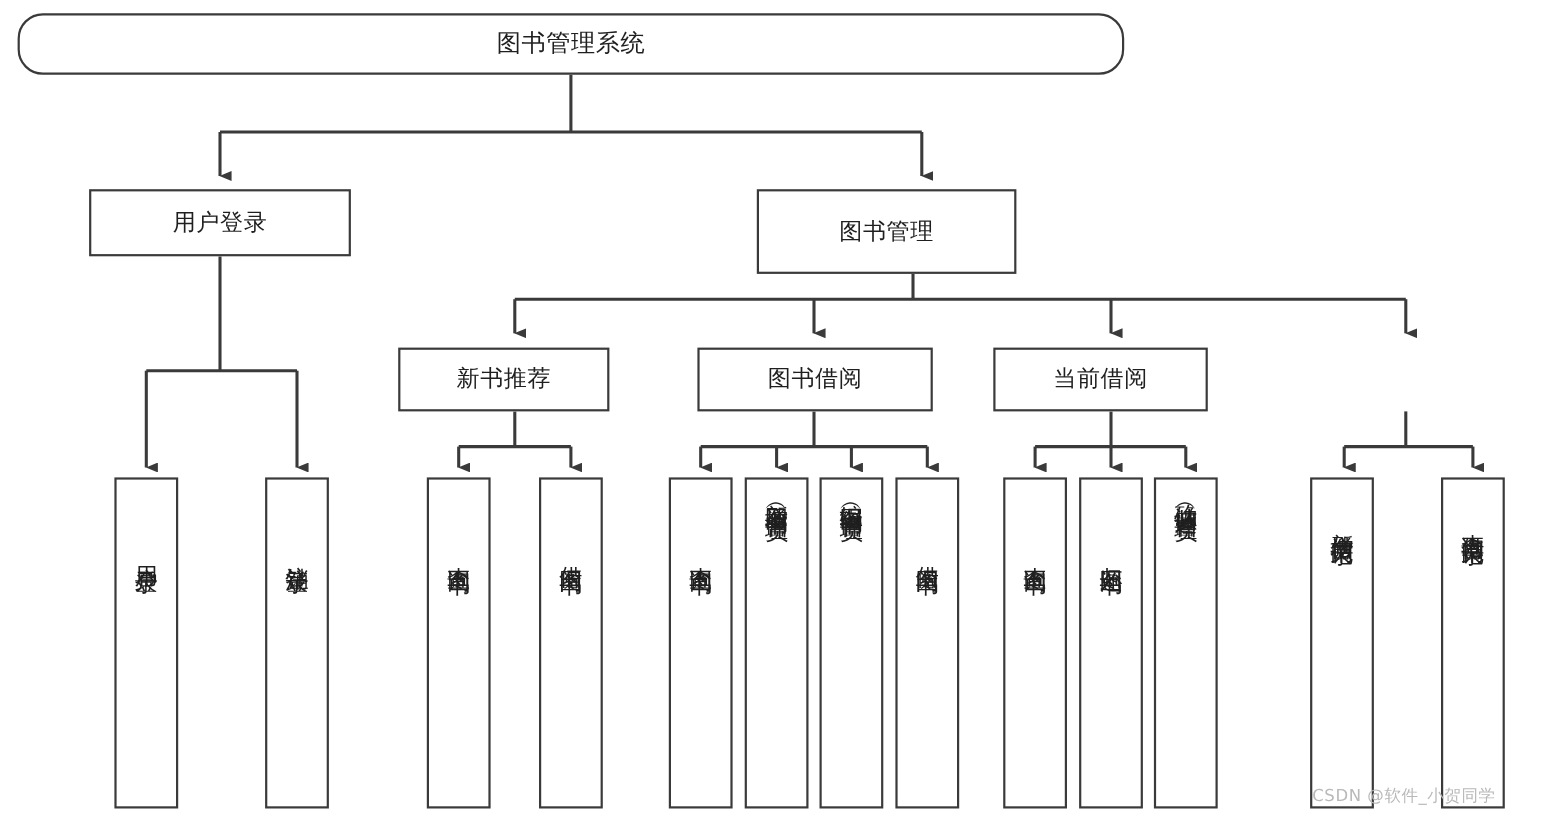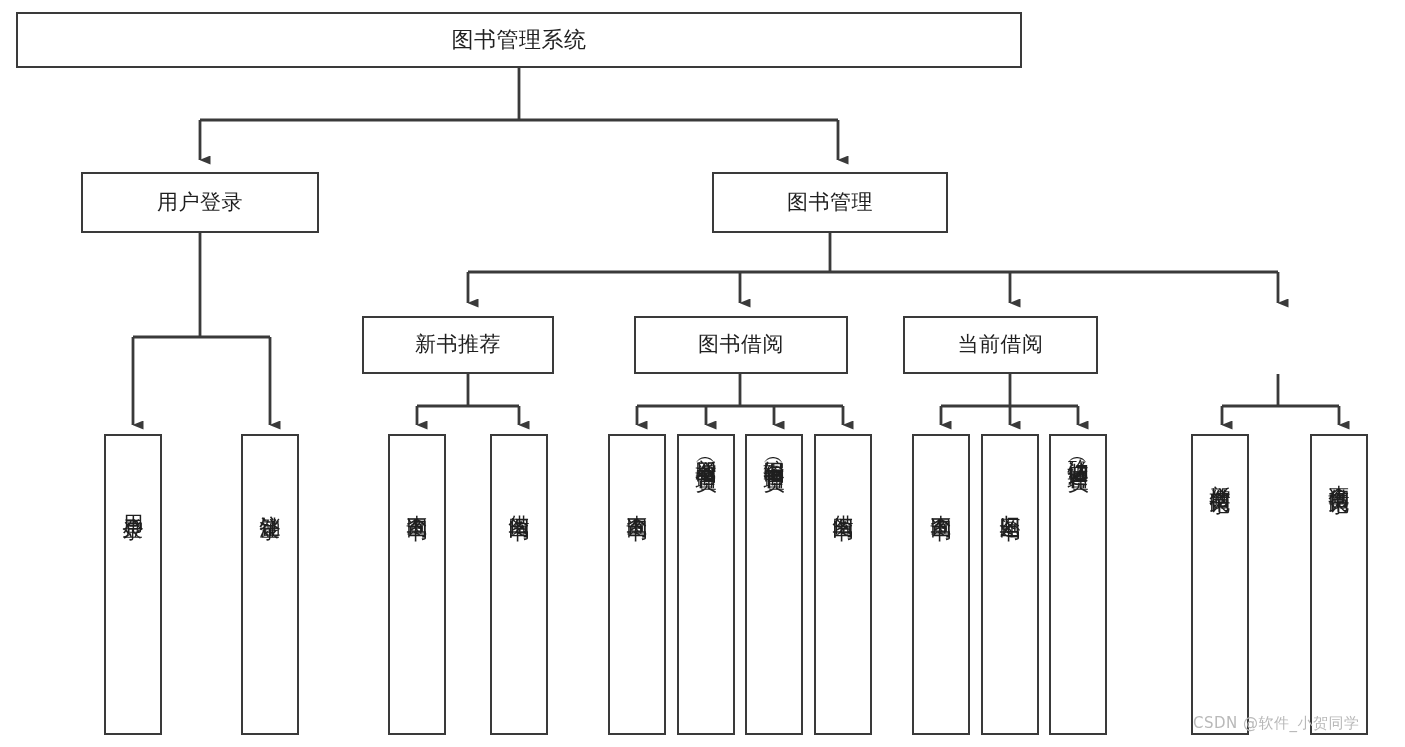--- a/index.html
+++ b/index.html
@@ -116,29 +116,29 @@
       <path d="M1010,406 L1010,425" marker-end="url(#arrow)"></path>
       <path d="M1078,406 L1078,425" marker-end="url(#arrow)"></path>
 
       <path d="M1278,374 L1278,406"></path>
       <path d="M1222,406 L1339,406"></path>
       <path d="M1222,406 L1222,425" marker-end="url(#arrow)"></path>
       <path d="M1339,406 L1339,425" marker-end="url(#arrow)"></path>
     </g>
   </svg>
 
-  <div class="box horizontal" id="root-box" style="left:16px; top:12px; width:1006px; height:56px;">
+  <div class="box horizontal" id="root-box" style="left:16px; top:12px; width:1006px; height:56px;border-radius:23px;">
     <span class="label">图书管理系统</span>
   </div>
 
   <div class="box horizontal" style="left:81px; top:172px; width:238px; height:61px;">
     <span class="label">用户登录</span>
   </div>
 
-  <div class="box horizontal" style="left:712px; top:172px; width:236px; height:61px;">
+  <div class="box horizontal" style="left:688px; top:172px; width:236px; height:77px;">
     <span class="label">图书管理</span>
   </div>
 
   <div class="box horizontal" style="left:362px; top:316px; width:192px; height:58px;">
     <span class="label">新书推荐</span>
   </div>
 
   <div class="box horizontal" style="left:634px; top:316px; width:214px; height:58px;">
     <span class="label">图书借阅</span>
   </div>

